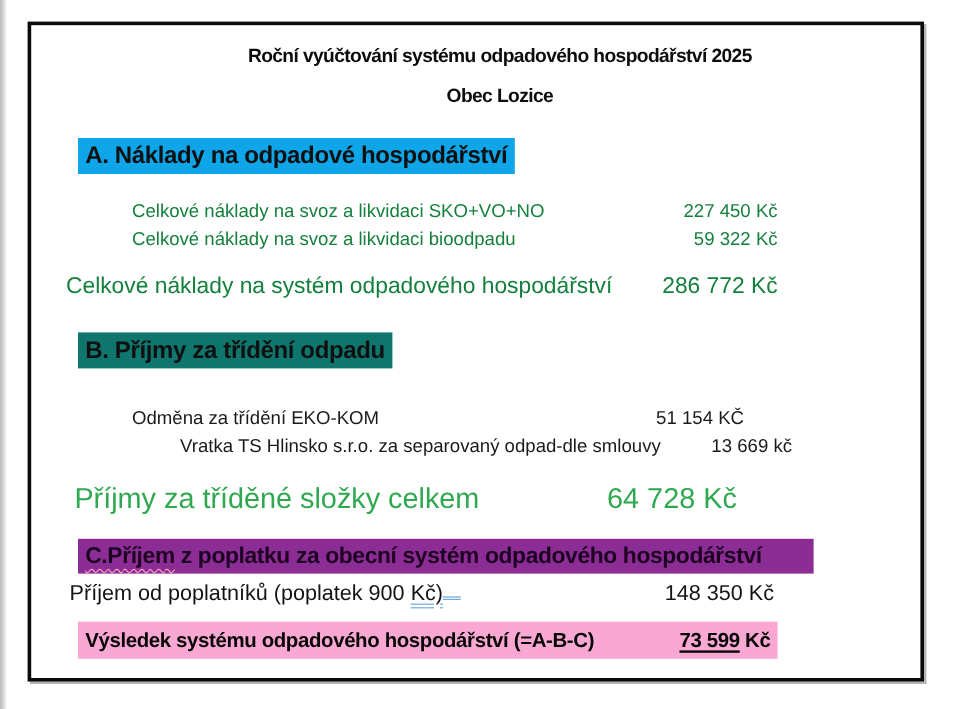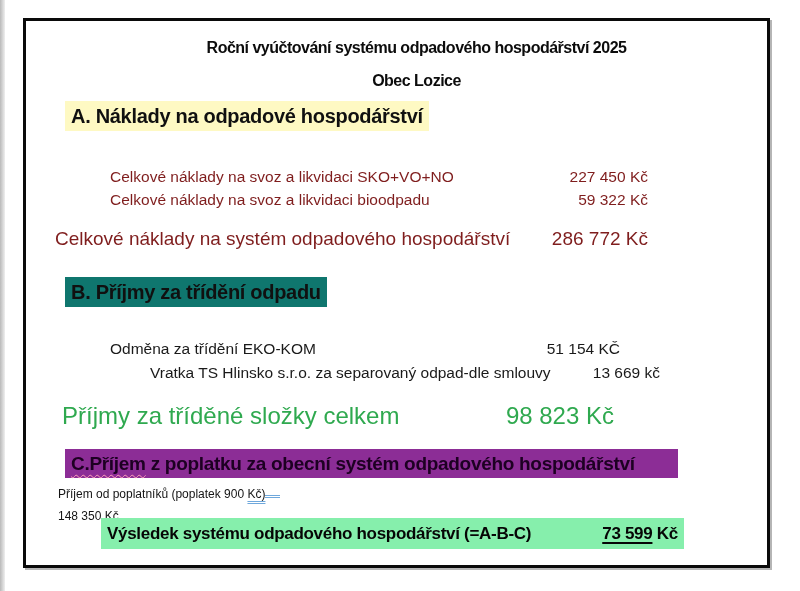--- a/index.html
+++ b/index.html
@@ -20,45 +20,45 @@
   .doc-title{
     position:absolute;top:10px;left:46px;right:6px;text-align:center;
     font-weight:bold;font-size:16px;line-height:33px;color:#0c0c0c;
     letter-spacing:-0.5px;white-space:nowrap;
   }
   .band{
     position:absolute;left:39px;height:30px;line-height:30px;padding:0 6px;
     font-weight:bold;font-size:20px;letter-spacing:-0.3px;color:#101010;
     white-space:nowrap;box-sizing:border-box;
   }
-  .band-a{top:80px;background:#fef9c3;}
+  .band-a{top:94px;background:#0ea5e9;}
   .band-b{top:256px;background:#0f766e;}
   .band-c{
     top:428px;background:#8c2d96;width:613px;font-weight:700;
     font-size:19px;color:#1d0022;height:29px;line-height:29px;
   }
   .band-result{
-    top:497px;background:#86efac;width:583px;height:31px;line-height:31px;
+    top:497px;background:#f9a8d4;width:583px;height:31px;line-height:31px;
     display:flex;justify-content:space-between;align-items:center;
-    font-size:17px;font-weight:bold;color:#060606;margin-left:36px;
+    font-size:17px;font-weight:bold;color:#060606;
   }
   .row{
     position:absolute;display:flex;justify-content:space-between;
     white-space:nowrap;line-height:22px;
   }
-  .red{color:#7f1d1d;gap:19px;}
+  .red{color:#15803d;gap:19px;}
   .green{color:#2fa94f;}
   .detail{font-size:15.5px;}
   .row-a1{top:145px;left:84px;width:538px;}
   .row-a2{top:168px;left:84px;width:538px;}
   .total-a{top:205px;left:29px;width:593px;font-size:19px;line-height:26px;}
   .row-b1{top:317px;left:84px;width:510px;color:#1a1a1a;}
   .row-b2{top:341px;left:84px;width:510px;color:#1a1a1a;margin-left:40px;}
   .total-b{top:382px;left:36px;width:552px;font-size:24px;line-height:25px;}
-  .row-c{top:462px;left:32px;width:587px;font-size:12px;color:#141414;flex-direction:column;}
+  .row-c{top:462px;left:32px;width:587px;font-size:18px;color:#141414;}
   .wavy{
     text-decoration:underline;text-decoration-style:wavy;
     text-decoration-color:#ffa0b8;text-decoration-thickness:1px;
     text-underline-offset:4px;
   }
   .dbl{
     text-decoration:underline double #6fa8dc;
     text-underline-offset:3px;
   }
   .dbl-ext{
@@ -104,21 +104,21 @@
     <span>Odměna za třídění EKO-KOM</span>
     <span>51 154 KČ</span>
   </div>
   <div class="row detail row-b2">
     <span>Vratka TS Hlinsko s.r.o. za separovaný odpad-dle smlouvy</span>
     <span>13 669 kč</span>
   </div>
 
   <div class="row green total-b">
     <span>Příjmy za tříděné složky celkem</span>
-    <span>98 823 Kč</span>
+    <span>64 728 Kč</span>
   </div>
 
   <div class="band band-c">
     <span class="wavy">C.Příjem</span><span> z poplatku za obecní systém odpadového hospodářství</span>
   </div>
 
   <div class="row row-c">
     <span><span>Příjem od poplatníků (poplatek 900 </span><span class="dbl">Kč)</span><span class="dbl-ext"></span></span>
     <span>148 350 Kč</span>
   </div>

